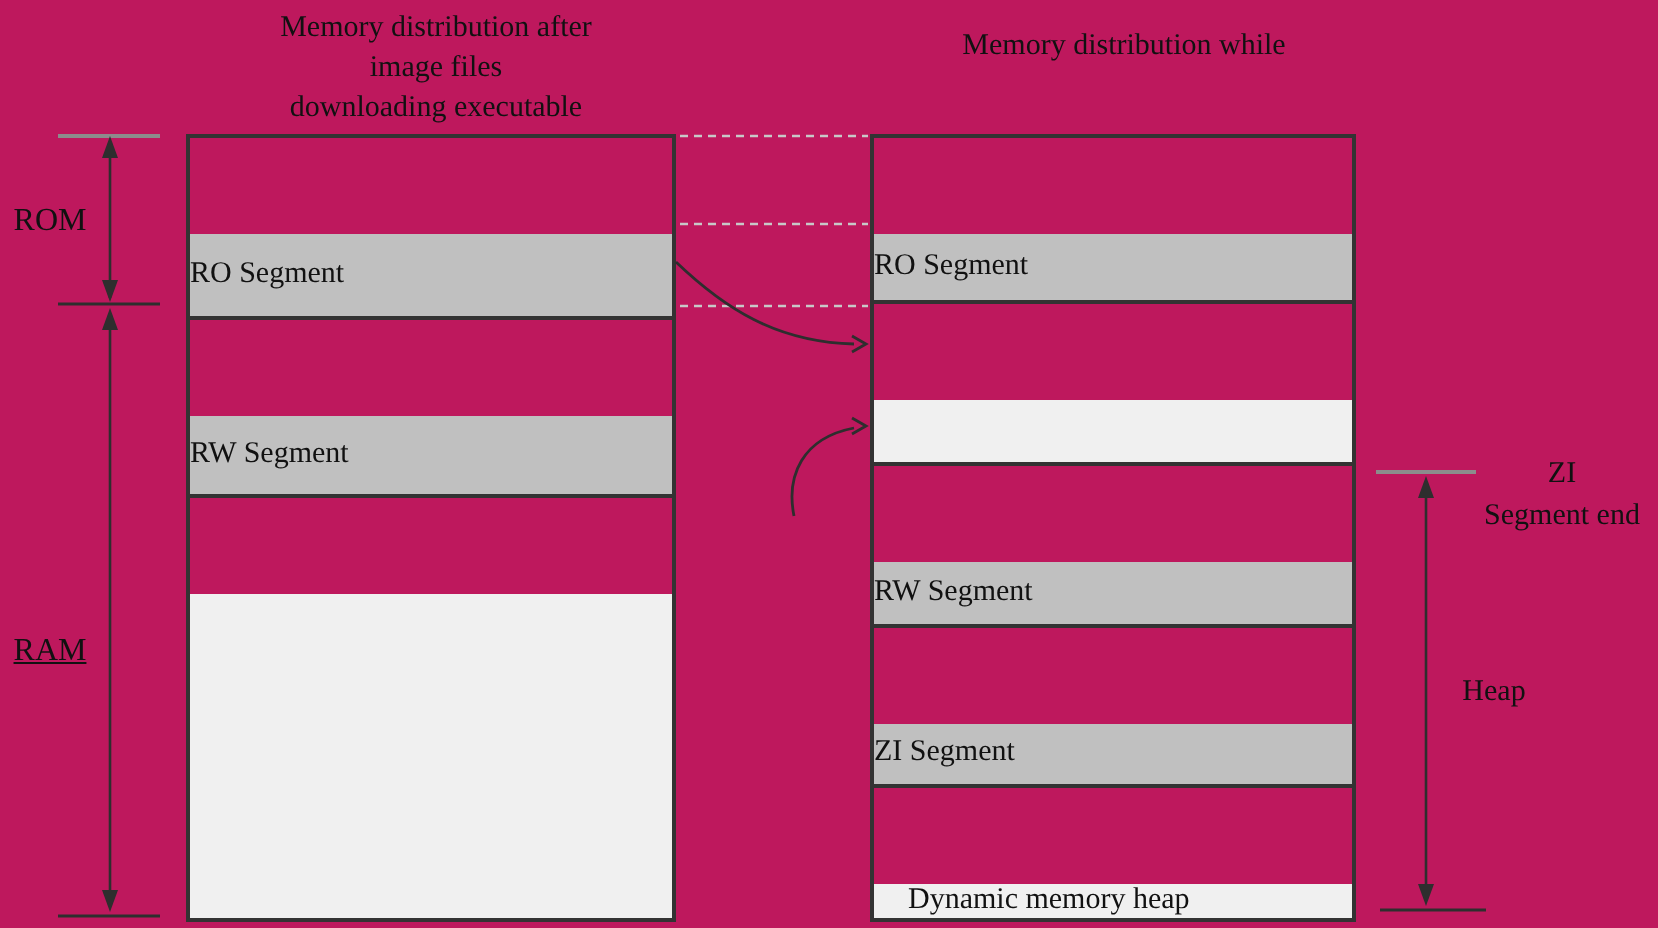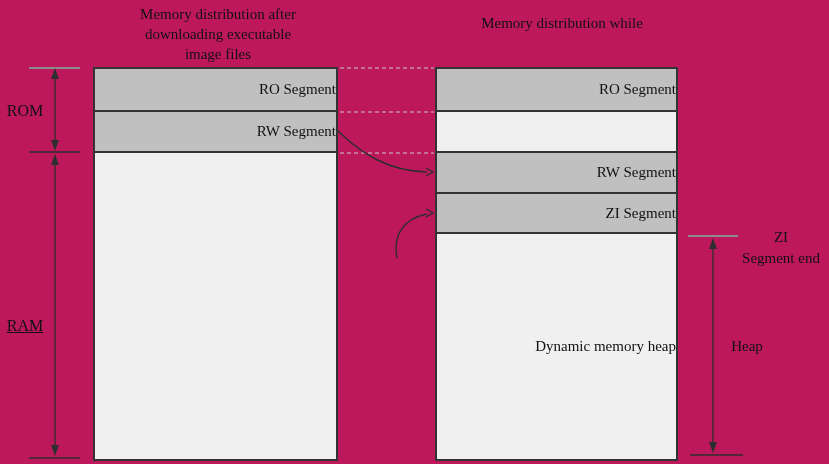--- a/index.html
+++ b/index.html
@@ -40,26 +40,27 @@
     display: flex;
     flex-direction: column;
   }
   .box-left  { left: 93px;  width: 245px; }
   .box-right { left: 435px; width: 243px; }
 
   .seg {
     box-sizing: border-box;
     display: flex;
     align-items: center;
-    justify-content: flex-end;
+    justify-content: flex-start;
     font-size: 15px;
+    margin-top: 48px;
   }
   .seg-gray  { background: var(--segment-fill); border-bottom: 2px solid var(--border); }
   .seg-lightdiv { background: var(--free-fill); border-bottom: 2px solid var(--border); }
-  .seg-fill  { background: var(--free-fill); flex: 1; }
+  .seg-fill  { background: var(--free-fill); flex: 1; padding-left: 17px; }
 
   .h43 { height: 43px; }
   .h41 { height: 41px; font-family: Liberation Serif, serif; }
   .h40 { height: 40px; }
 
   .side-label {
     position: absolute;
     font-size: 16px;
     text-align: center;
   }
@@ -83,22 +84,22 @@
   .curve     { stroke: var(--arrow); stroke-width: 1.4; fill: none; }
   .curvehead { stroke: var(--arrow); stroke-width: 1.4; fill: none; }
 </style>
 </head>
 <body>
 
 <div class="canvas">
 
   <div class="col-title title-left">
     <span>Memory distribution after</span>
+    <span>image files</span>
     <span>downloading executable</span>
-    <span>image files</span>
   </div>
   <div class="col-title title-right">
     <span>Memory distribution while</span>
   </div>
 
   <div class="mem-box box-left">
     <div class="seg seg-gray h43">
       <span>RO Segment</span>
     </div>
     <div class="seg seg-gray h41">

